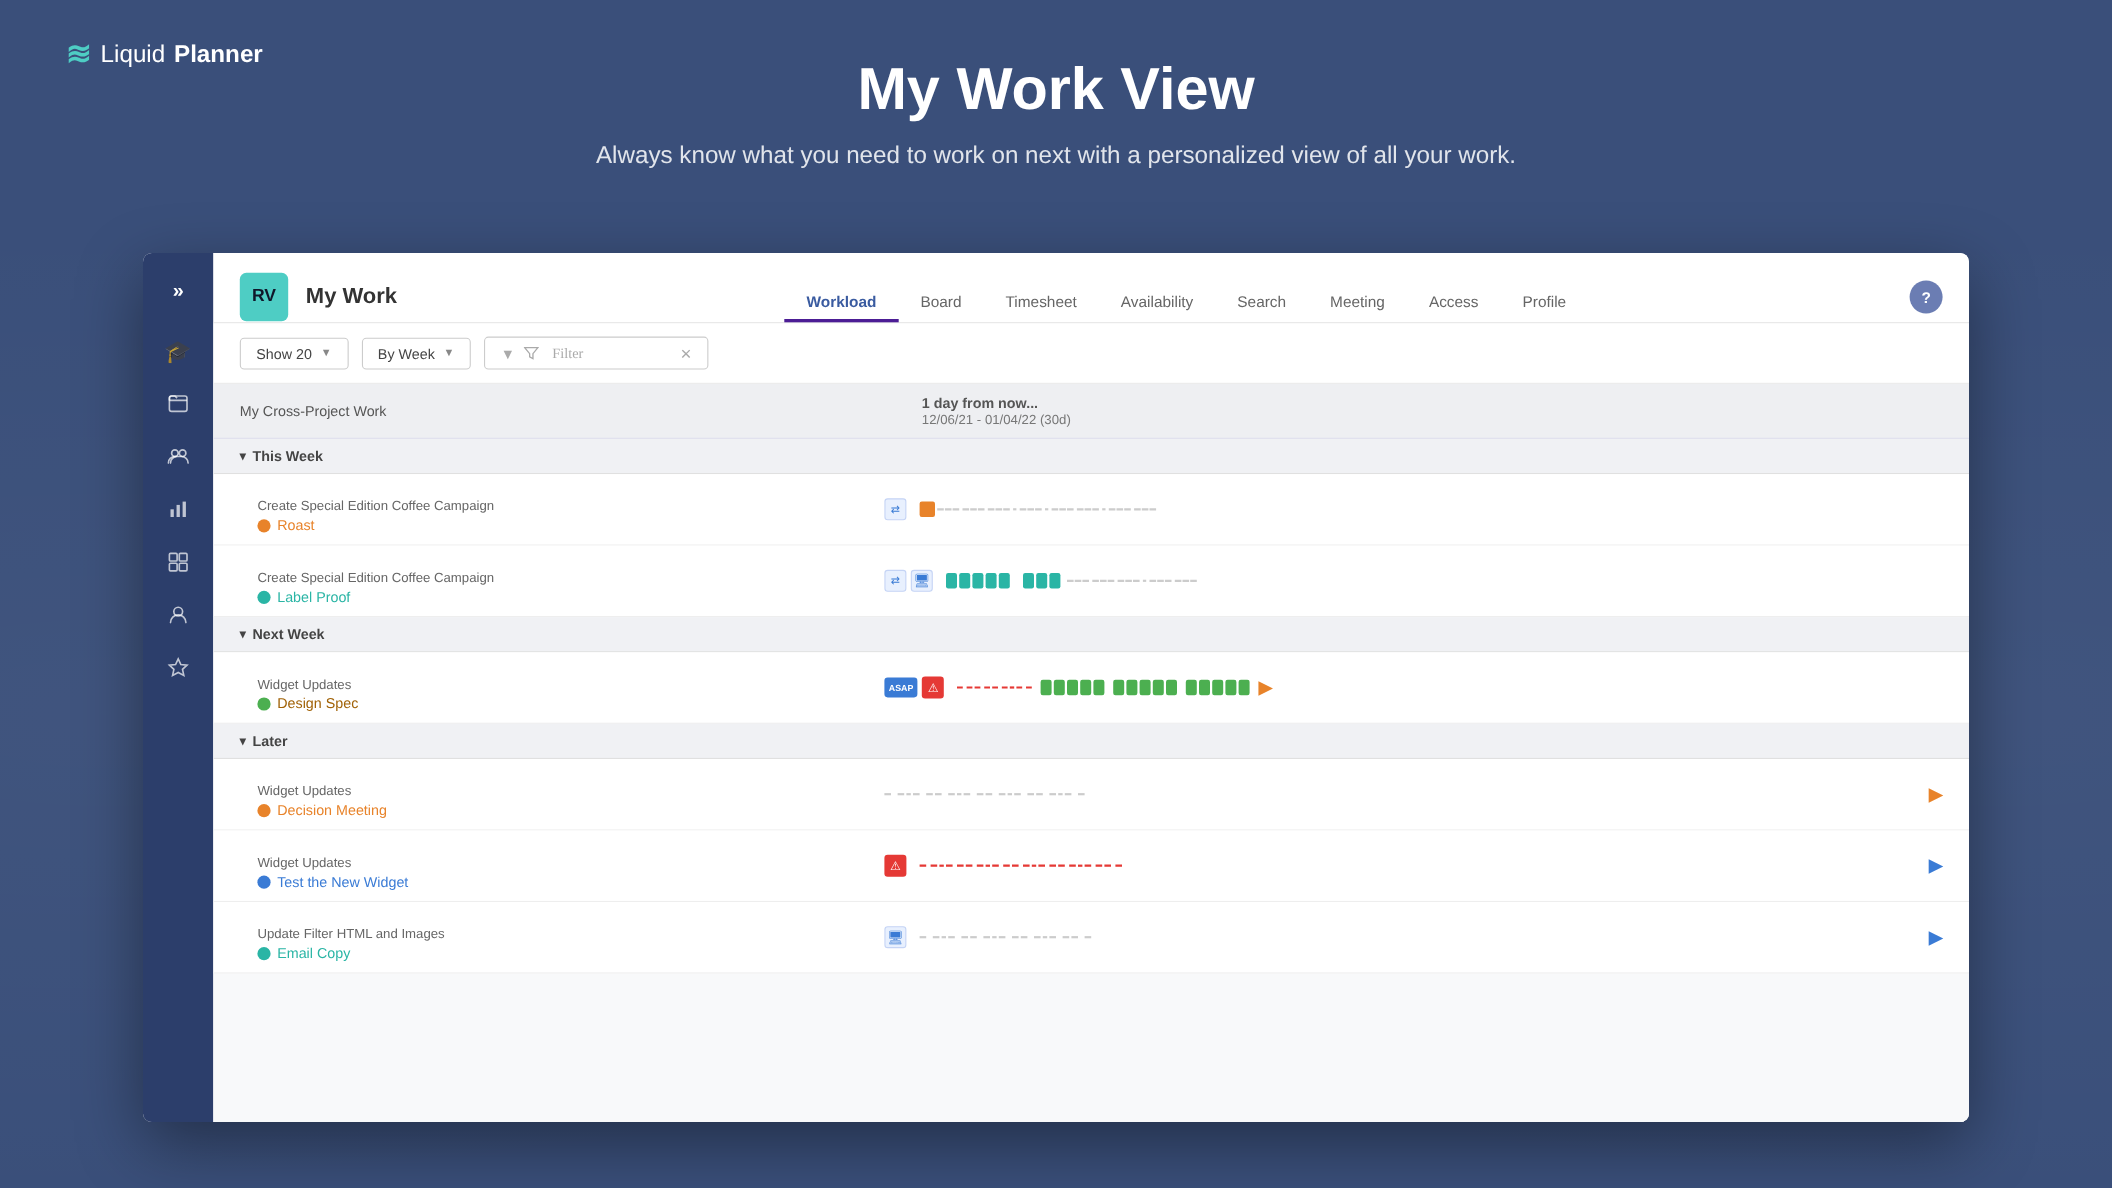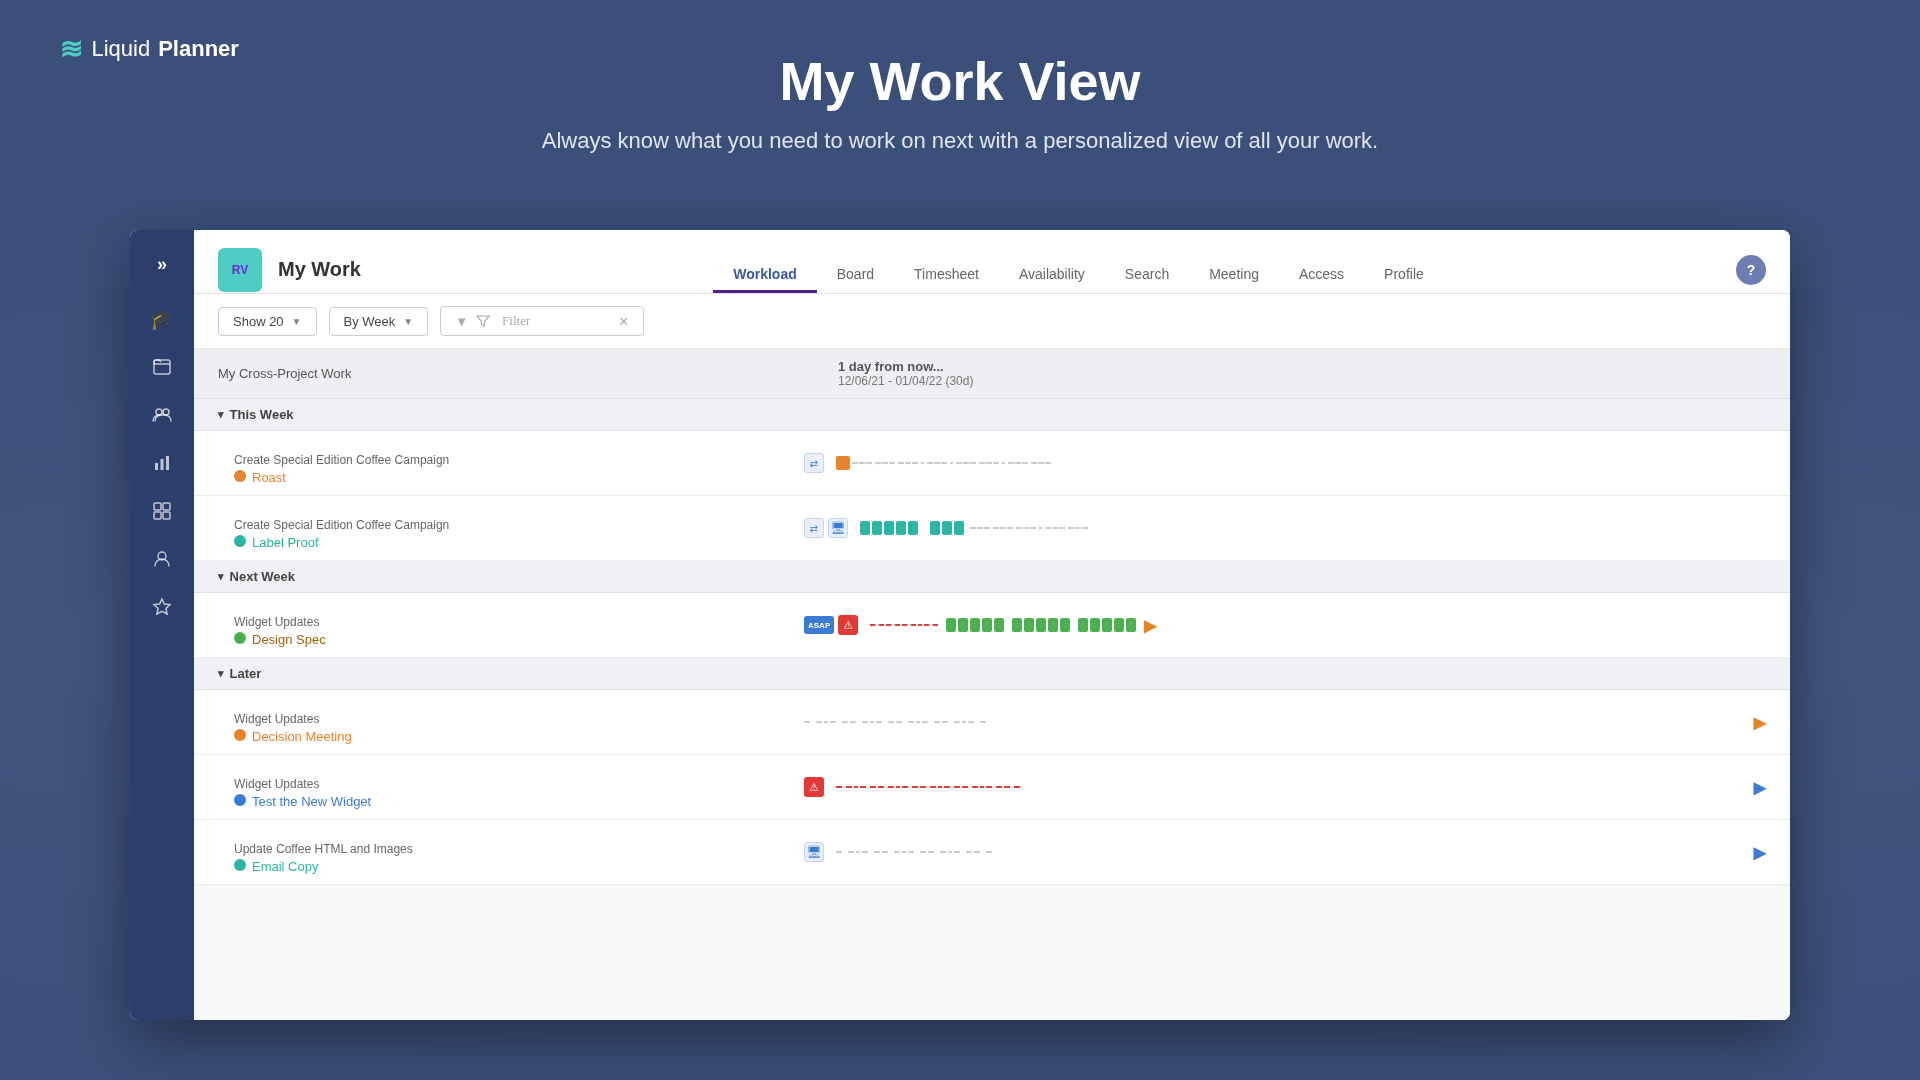--- a/index.html
+++ b/index.html
@@ -125,23 +125,23 @@
     }
 
     .avatar {
       width: 44px;
       height: 44px;
       background: #4ecdc4;
       border-radius: 6px;
       display: flex;
       align-items: center;
       justify-content: center;
-      color: #6d28d9;
+      color: #0f172a;
       font-weight: 700;
-      font-size: 12px;
+      font-size: 16px;
       flex-shrink: 0;
     }
 
     .my-work-title {
       font-size: 20px;
       font-weight: 600;
       color: #333;
     }
 
     .help-btn {
@@ -292,20 +292,21 @@
       font-size: 12px;
       color: #666;
       margin-bottom: 3px;
     }
 
     .work-item-name {
       font-size: 13px;
       font-weight: 500;
       cursor: pointer;
       display: flex;
+      align-items: center;
       gap: 6px;
     }
 
     .work-item-name.teal { color: #2ab5a5; }
     .work-item-name.orange { color: #e8832a; }
 
     .status-dot {
       width: 12px;
       height: 12px;
       border-radius: 50%;
@@ -671,21 +672,21 @@
               <div style="width:16px; height:2px; border-bottom:2px dashed #e53935;"></div>
               <div style="flex:1;"></div>
             </div>
             <span style="color:#3a7bd5; font-size:16px; font-weight:bold;">▶</span>
           </div>
         </div>
       </div>
 
       <div class="work-item">
         <div class="work-item-info">
-          <div class="work-item-project">Update Coffee HTML and Images</div>
+          <div class="work-item-project">Update Filter HTML and Images</div>
           <div class="work-item-name teal">
             <span class="status-dot teal"></span>
             Email Copy
           </div>
         </div>
         <div class="gantt-area">
           <div class="gantt-icons">
             <div class="gantt-icon screen" style="font-size:12px;">🖥</div>
           </div>
           <div style="display:flex; align-items:center; gap:2px; flex:1;">

